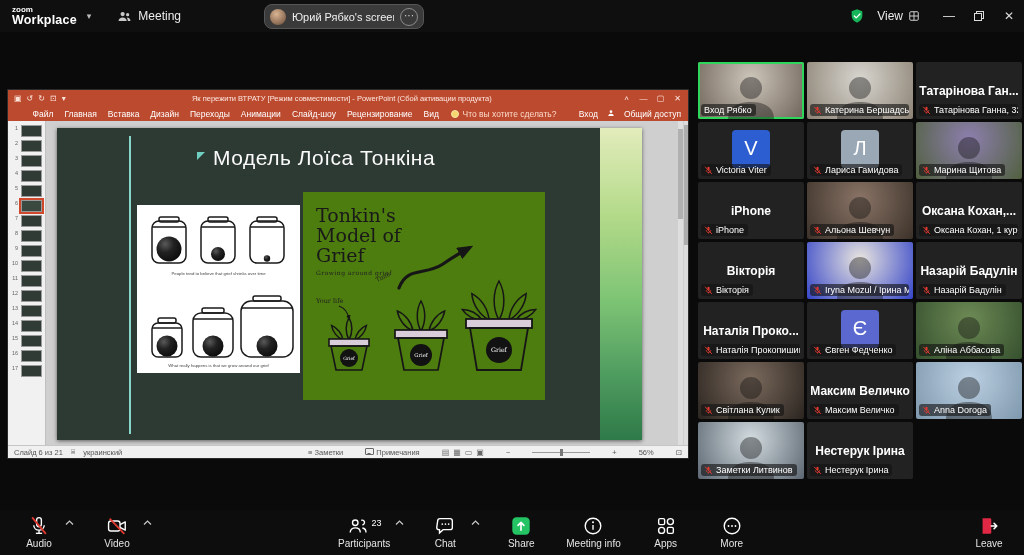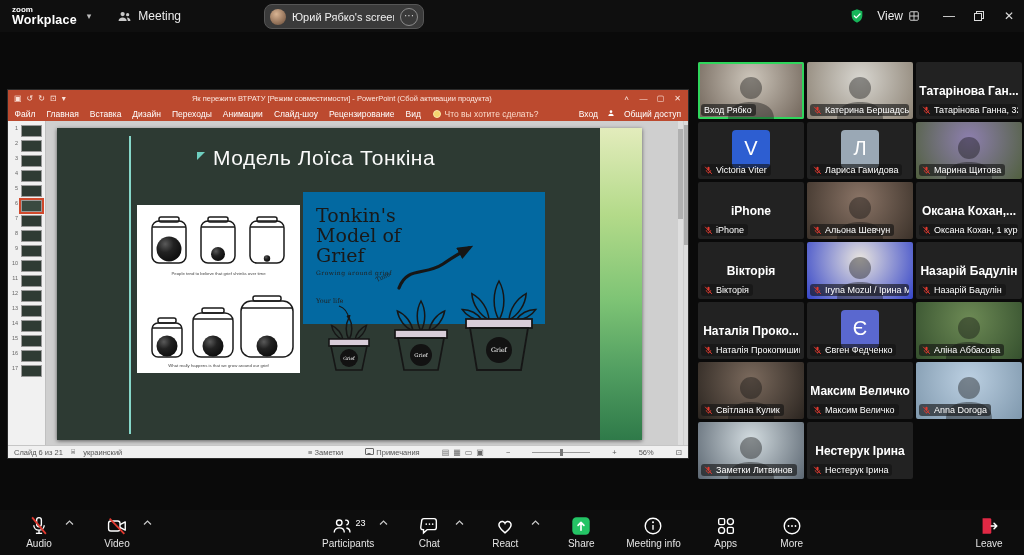--- a/index.html
+++ b/index.html
@@ -24,21 +24,21 @@
   
   .stage{position:absolute;left:0;top:32px;width:1024px;height:478px;background:#0a0a0a;}
 
   
   .ppt{position:absolute;left:8px;top:58px;width:680px;height:368px;background:#d2d2d2;box-shadow:0 0 0 1px #2b2b2b;}
   .ppt-titlebar{height:16px;background:#bc4a2f;display:flex;align-items:center;color:#fff;}
   .qat{display:flex;gap:5px;margin-left:6px;font-size:8px;color:#fbe3da;}
   .ppt-title{flex:1;text-align:center;font-size:7.5px;color:#fde7df;white-space:nowrap;overflow:hidden;}
   .ppt-winctl{display:flex;margin-right:2px;}
   .pwc{width:17px;text-align:center;font-size:8px;color:#fde7df;}
-  .ppt-menubar{height:15px;background:#bc4a2f;display:flex;align-items:center;font-size:8.5px;color:#fff;padding-left:1px;}
+  .ppt-menubar{height:15px;background:#bc4a2f;display:flex;align-items:center;font-size:8.5px;color:#fff;padding-left:19px;}
   .ppt-menu-item{padding:0 5.5px;white-space:nowrap;}
   .tellme{display:flex;align-items:center;gap:3px;color:#fbd9c9;padding:0 7px;white-space:nowrap;}
   .bulb{width:6px;height:6px;border-radius:50%;background:#f5d66d;border:1px solid #fbe7a9;}
   .menubar-right{margin-left:auto;display:flex;gap:9px;padding-right:7px;white-space:nowrap;}
   .person-ico{display:inline-block;}
 
   .ppt-body{position:absolute;top:31px;left:0;right:0;bottom:13px;background:#cfcfcf;overflow:hidden;}
   .thumbs{position:absolute;left:0;top:0;bottom:0;width:38px;background:#f1f1f1;border-right:1px solid #c0c0c0;padding-top:2px;box-sizing:border-box;overflow:hidden;}
   .thumb{display:flex;align-items:flex-start;gap:3px;padding:1.5px 2px 1.5px 3px;}
   .thumb .num{font-size:5.5px;color:#666;width:7px;text-align:right;}
@@ -49,21 +49,21 @@
   .canvas{position:absolute;left:39px;top:0;right:5px;bottom:0;}
   .canvas-scroll{position:absolute;right:0;top:0;bottom:0;width:5px;background:#dedede;}
   .canvas-scroll .bar{position:absolute;top:8px;left:0;width:5px;height:90px;background:#b0b0b0;}
 
   
   .slide{position:absolute;left:10px;top:7px;width:585px;height:312px;background:#2d3a33;box-shadow:0 1px 4px rgba(0,0,0,.55);overflow:hidden;}
   .teal-line{position:absolute;left:72px;top:8px;bottom:6px;width:2px;background:#86d7c9;}
   .title-flag{position:absolute;left:140px;top:24px;width:0;height:0;border-top:8px solid #6ecfc0;border-right:8px solid transparent;}
   .slide-title{position:absolute;left:156px;top:18px;font-size:21px;color:#fafafa;letter-spacing:.5px;font-weight:400;}
   .jars-card{position:absolute;left:80px;top:77px;width:163px;height:168px;background:#ffffff;}
-  .tonkin-card{position:absolute;left:246px;top:64px;width:242px;height:132px;background:#0369a1;}
+  .tonkin-card{position:absolute;left:246px;top:64px;width:242px;height:208px;background:#4d7c0f;}
   .green-strip{position:absolute;right:0;top:0;bottom:0;width:42px;background:linear-gradient(180deg,#e3ecbc 0%,#b3da89 28%,#7ec475 55%,#519e61 78%,#2f7a49 100%);}
 
   .ppt-status{position:absolute;left:0;right:0;bottom:0;height:13px;background:#f0f0f0;border-top:1px solid #c6c6c6;display:flex;align-items:center;font-size:7.5px;color:#555;padding:0 6px;box-sizing:border-box;gap:8px;}
   .status-right{margin-left:auto;display:flex;align-items:center;gap:22px;color:#555;}
   .view-icos{display:flex;gap:4px;font-size:8px;color:#666;}
   .zoom-slider{width:58px;height:1px;background:#9a9a9a;position:relative;}
   .zoom-thumb{position:absolute;left:48%;top:-3px;width:3px;height:7px;background:#777;}
   .bubble{display:inline-block;width:7px;height:5px;border:1px solid #666;border-radius:1px;position:relative;}
   .bubble:after{content:"";position:absolute;left:1px;bottom:-3px;border:2px solid transparent;border-top-color:#666;}
 
@@ -73,21 +73,21 @@
   .tile.active{box-shadow:inset 0 0 0 2px #2fd65c;}
   .center-name{position:absolute;inset:0;display:flex;align-items:center;justify-content:center;font-weight:700;font-size:12px;color:#fff;white-space:nowrap;overflow:hidden;padding:0 4px;}
   .letter-avatar{position:absolute;left:50%;top:47%;transform:translate(-50%,-50%);width:38px;height:38px;border-radius:4px;display:flex;align-items:center;justify-content:center;font-size:20px;color:#fff;font-weight:400;}
   .tile-label{position:absolute;left:3px;bottom:3px;max-width:99px;display:flex;align-items:center;gap:3px;background:rgba(18,18,18,.62);border-radius:3px;padding:1px 4px 1px 3px;font-size:9px;color:#fff;white-space:nowrap;overflow:hidden;box-sizing:border-box;}
   .sil{position:absolute;left:0;right:0;bottom:0;top:0;}
   .pg-more{position:absolute;left:842px;top:488px;width:36px;height:14px;display:flex;align-items:center;justify-content:center;}
 
   
   .toolbar{position:absolute;left:0;bottom:0;width:1024px;height:45px;background:#0d0d0d;z-index:5;}
   .tb-left{position:absolute;left:12px;top:3px;display:flex;gap:14px;}
-  .tb-mid{position:absolute;left:316px;top:3px;display:flex;gap:12px;}
+  .tb-mid{position:absolute;left:332px;top:3px;display:flex;gap:12px;}
   .tb-right{position:absolute;right:8px;top:3px;display:flex;}
   .tb-item{position:relative;display:flex;flex-direction:column;align-items:center;min-width:42px;padding:2px 6px;}
   .tb-item.haschev{padding-right:16px;}
   .tb-iconrow{height:22px;display:flex;align-items:center;gap:3px;}
   .tb-label{font-size:10px;color:#e4e4e4;margin-top:1px;white-space:nowrap;}
   .tb-chev{position:absolute;right:2px;top:7px;}
   .tb-badge{font-size:9px;color:#fff;align-self:flex-start;margin-top:3px;}
 </style>
 </head>
 <body>
@@ -760,33 +760,20 @@
             <circle cx="16" cy="10" r="0.9" fill="#fff" stroke="none"></circle>
           </svg>
         </div>
         <div class="tb-label">Chat</div>
         <span class="tb-chev">
           <svg width="9" height="6" viewBox="0 0 9 6">
             <path d="M1 4.5 L4.5 1 L8 4.5" stroke="#c9c9c9" stroke-width="1.2" fill="none"></path>
           </svg>
         </span>
       </div>
-      <div class="tb-item haschev">
-        <div class="tb-iconrow">
-          <svg width="22" height="22" viewBox="0 0 24 24" fill="none" stroke="#fff" stroke-width="1.6">
-            <path d="M12 19.5 C5.5 14.5 4.2 10.5 6.4 8.2 C8.3 6.2 11 7 12 9 C13 7 15.7 6.2 17.6 8.2 C19.8 10.5 18.5 14.5 12 19.5 Z"></path>
-          </svg>
-        </div>
-        <div class="tb-label">React</div>
-        <span class="tb-chev">
-          <svg width="9" height="6" viewBox="0 0 9 6">
-            <path d="M1 4.5 L4.5 1 L8 4.5" stroke="#c9c9c9" stroke-width="1.2" fill="none"></path>
-          </svg>
-        </span>
-      </div>
       <div class="tb-item">
         <div class="tb-iconrow">
           <svg width="22" height="22" viewBox="0 0 24 24">
             <rect x="2.5" y="2.5" width="19" height="19" rx="4.5" fill="#24c465"></rect>
             <path d="M12 16.5 V8.5 M8.8 11.3 L12 8 l3.2 3.3" stroke="#fff" stroke-width="1.8" fill="none" stroke-linecap="round" stroke-linejoin="round"></path>
           </svg>
         </div>
         <div class="tb-label">Share</div>
       </div>
       <div class="tb-item">

